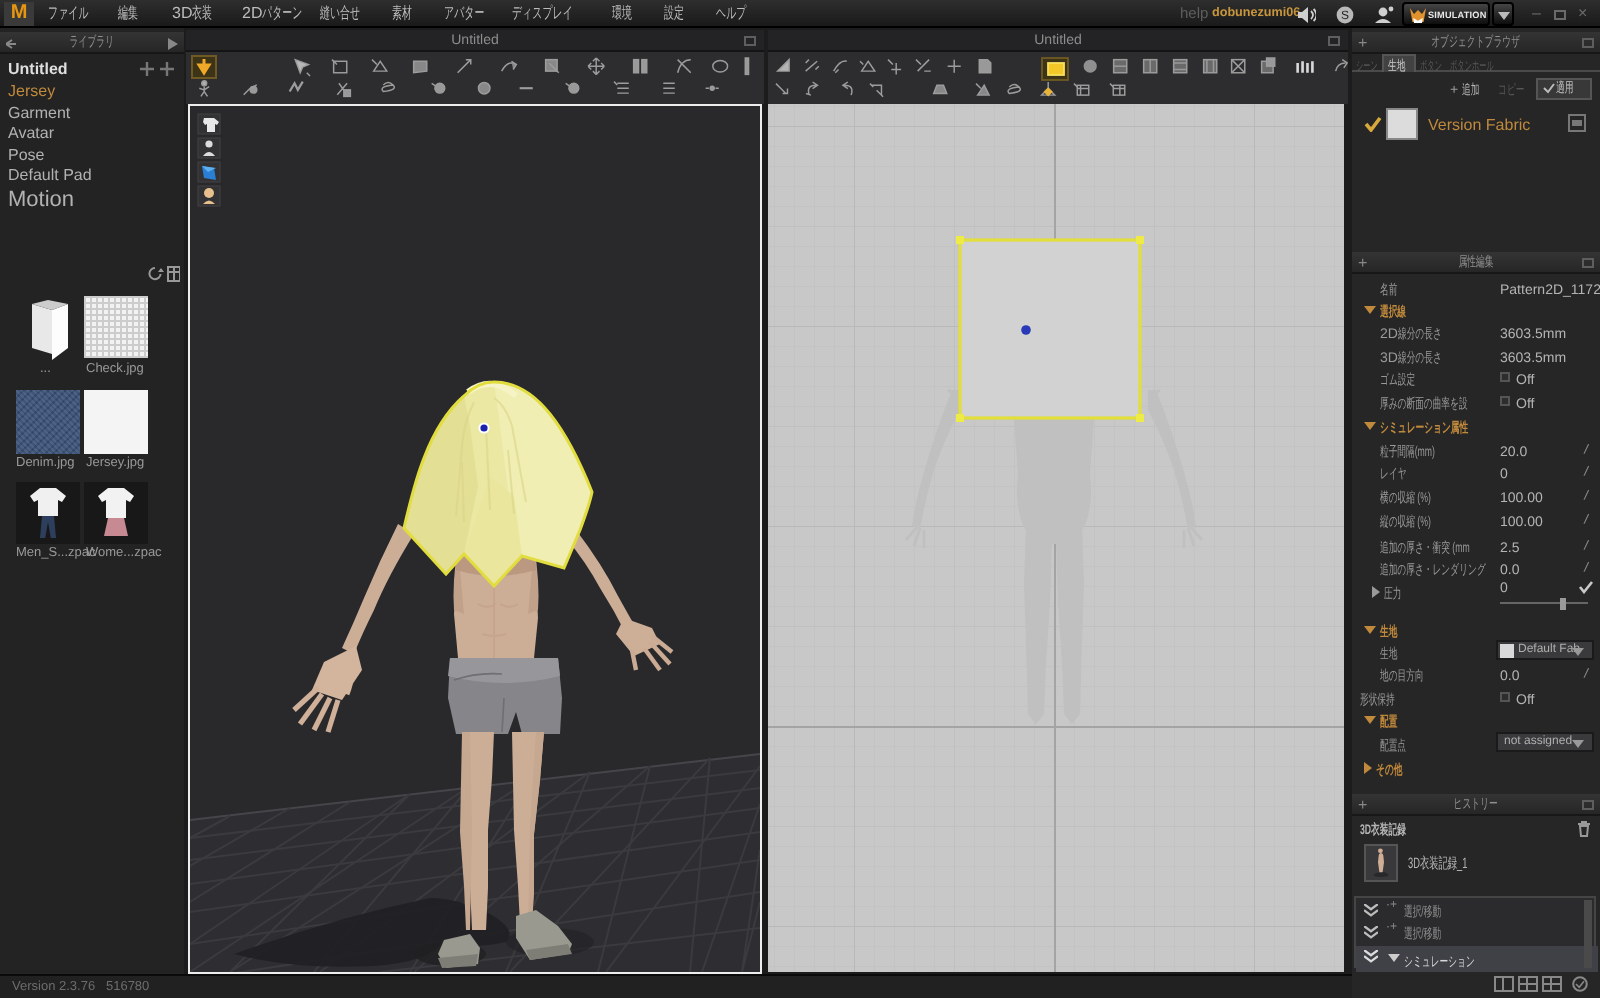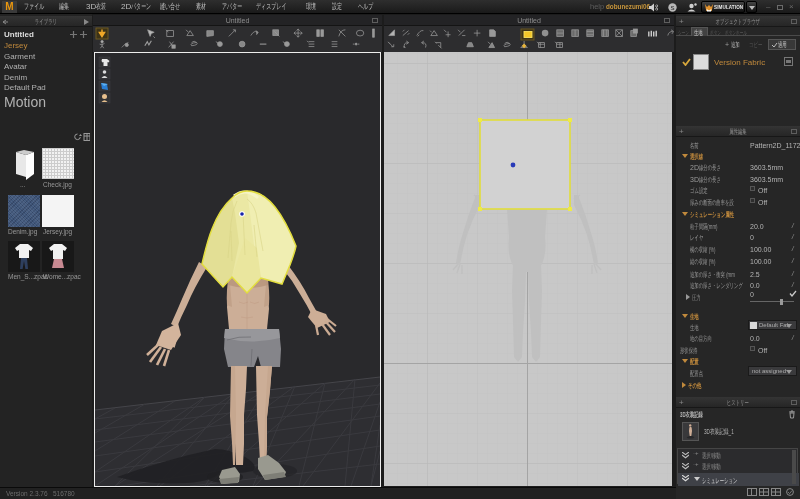--- a/index.html
+++ b/index.html
@@ -84,23 +84,23 @@
           <path d="M0 0l5 3-5 3z" fill="#888"></path>
         </svg>
     </div>
     <div class="abs" style="left:4px;top:16px;color:#dedede;font-size:8px;font-weight:bold">Untitled</div>
     <svg class="abs" style="left:70px;top:17px" width="18" height="7" viewBox="0 0 18 7">
         <path d="M3.5 0v7M0 3.5h7M13.5 0v7M10 3.5h7" stroke="#777" stroke-width="1.2"></path>
       </svg>
     <div class="abs" style="left:4px;top:27px;color:#c0893c;font-size:8px">Jersey</div>
     <div class="abs" style="left:4px;top:37.5px;color:#b2b2b2;font-size:8px">Garment</div>
     <div class="abs" style="left:4px;top:48px;color:#b2b2b2;font-size:8px">Avatar</div>
-    <div class="abs" style="left:4px;top:58.5px;color:#b2b2b2;font-size:8px">Denim</div>
+    <div class="abs" style="left:4px;top:58.5px;color:#b2b2b2;font-size:8px">Pose</div>
     <div class="abs" style="left:4px;top:69px;color:#b2b2b2;font-size:8px">Default Pad</div>
-    <div class="abs" style="left:4px;top:79.5px;color:#b2b2b2;font-size:14px">Motion</div>
+    <div class="abs" style="left:4px;top:79.5px;color:#b2b2b2;font-size:11px">Motion</div>
 
     <svg class="abs" style="left:74px;top:119px" width="16" height="8" viewBox="0 0 16 8">
       <path d="M3.5 1a2.8 2.8 0 1 0 2.8 3" stroke="#999" fill="none"></path>
         <path d="M6.5 1l1.5 2h-3z" fill="#999"></path>
       <rect x="10" y="0.5" width="6" height="7" fill="none" stroke="#999"></rect>
         <path d="M10 3h6M13 0.5v7" stroke="#999"></path>
     </svg>
 
     <svg class="abs" style="left:12px;top:134px" width="26" height="32" viewBox="0 0 26 32">
       <path d="M4 4l10 3v22l-10-3z" fill="#e8e8e8"></path>

